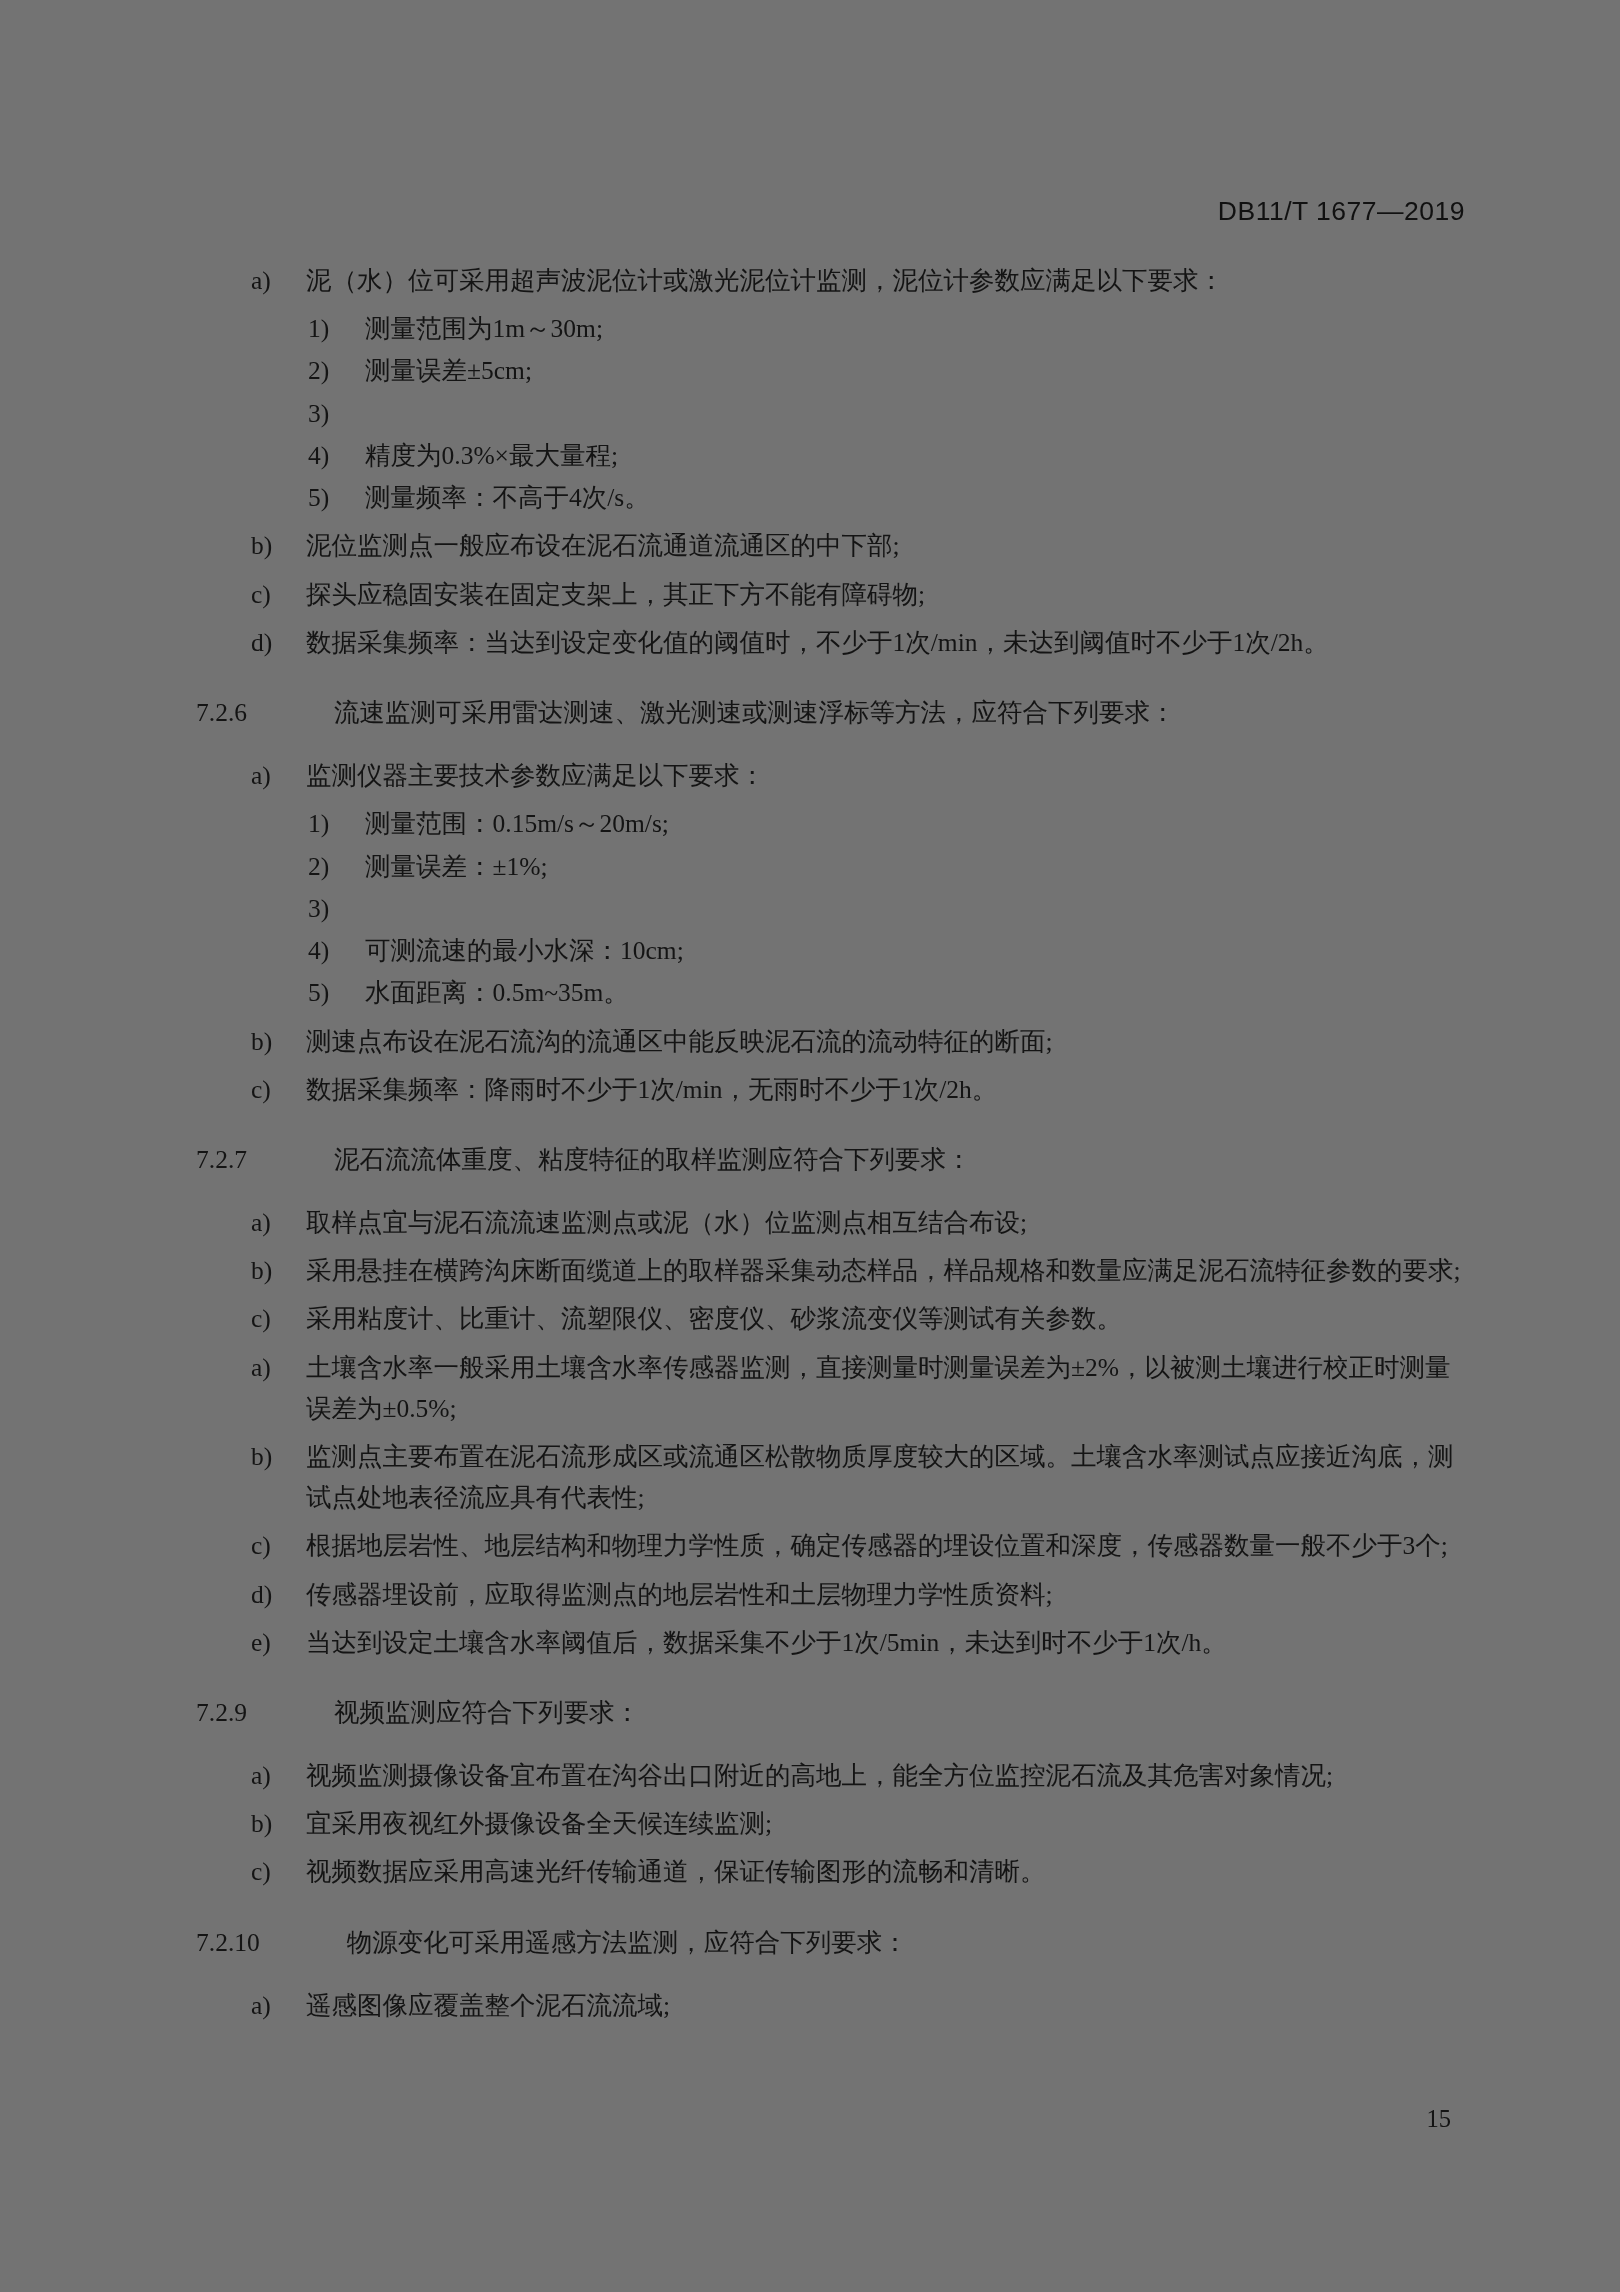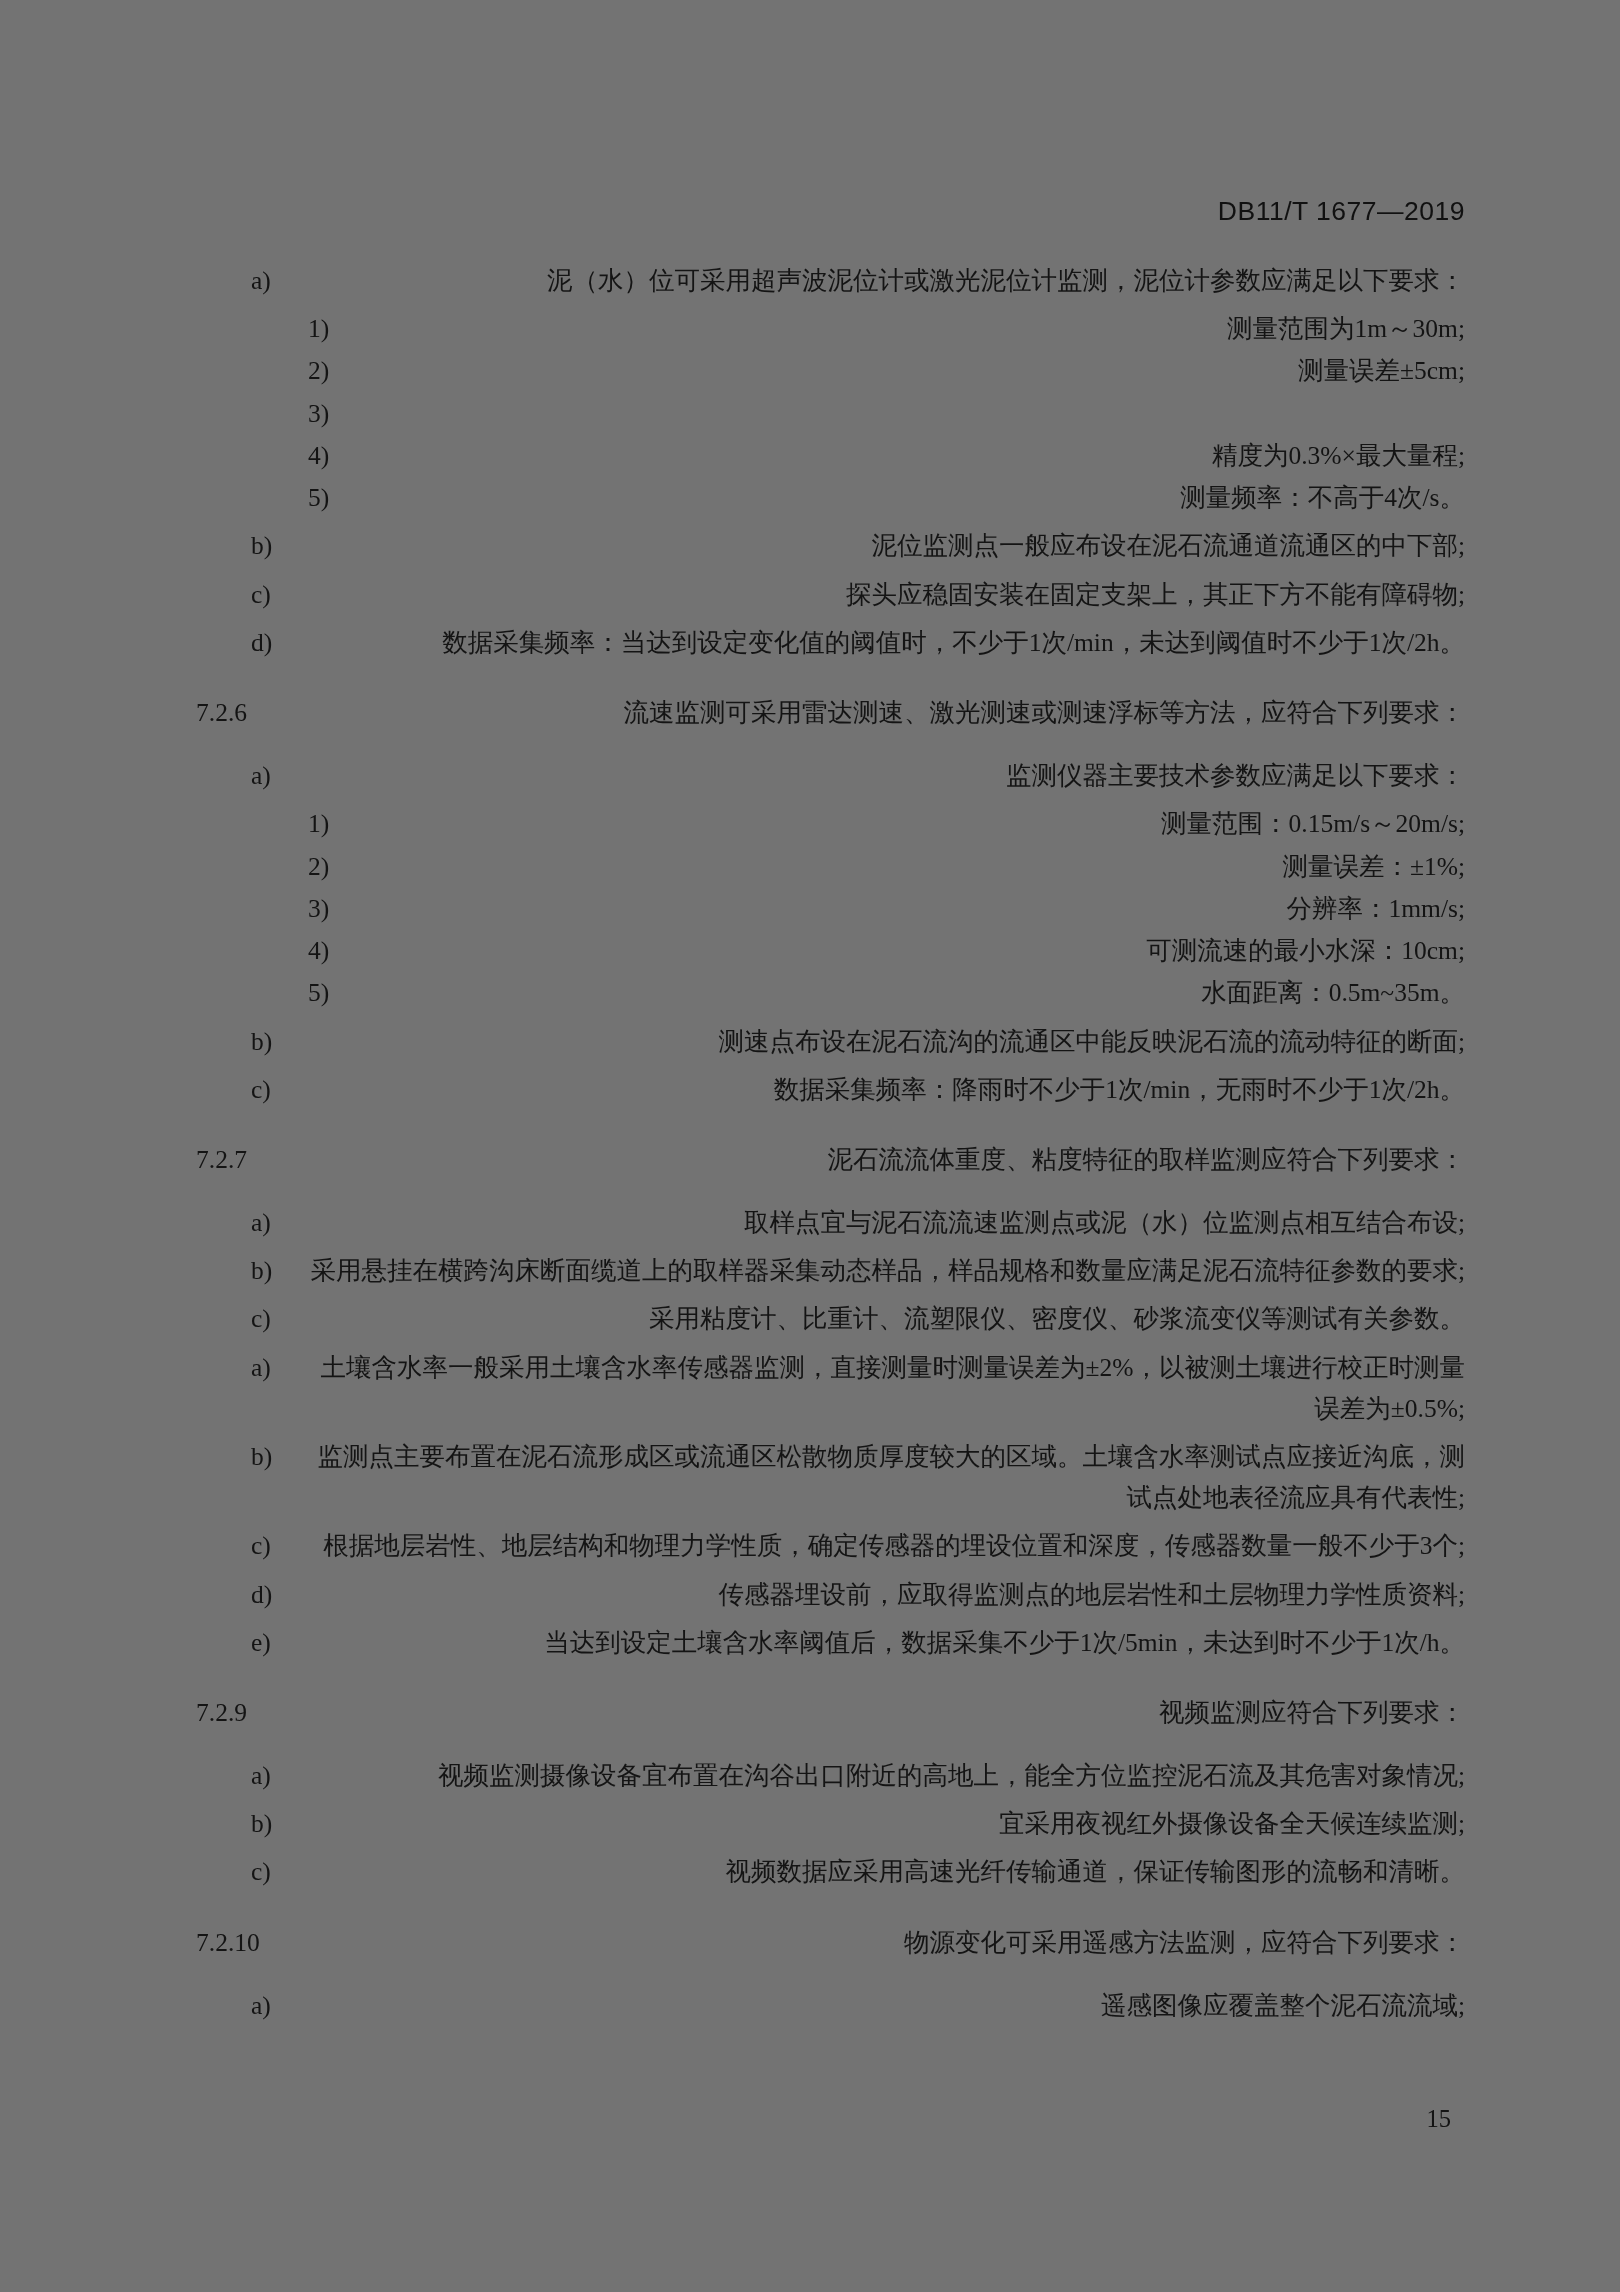--- a/index.html
+++ b/index.html
@@ -36,21 +36,20 @@
     display: flex;
     align-items: flex-start;
   }
   .block .label {
     flex-shrink: 0;
     white-space: pre;
   }
   .block .text {
     flex: 1;
     min-width: 0;
-    text-align: right;
   }
   .block-section {
     margin: 29px 0 21.6px 0;
     gap: 48px;
   }
   .block-section .label {
     margin-right: 39px;
   }
   .block-clause {
     margin: 6.9px 0;
@@ -128,21 +127,20 @@
       <div class="block block-subclause">
         <span class="label">1)</span>
         <span class="text">测量范围：0.15m/s～20m/s;</span>
       </div>
       <div class="block block-subclause">
         <span class="label">2)</span>
         <span class="text">测量误差：±1%;</span>
       </div>
       <div class="block block-subclause">
         <span class="label">3)</span>
-        <span class="text">分辨率：1mm/s;</span>
       </div>
       <div class="block block-subclause">
         <span class="label">4)</span>
         <span class="text">可测流速的最小水深：10cm;</span>
       </div>
       <div class="block block-subclause">
         <span class="label">5)</span>
         <span class="text">水面距离：0.5m~35m。</span>
       </div>
       <div class="block block-clause">

